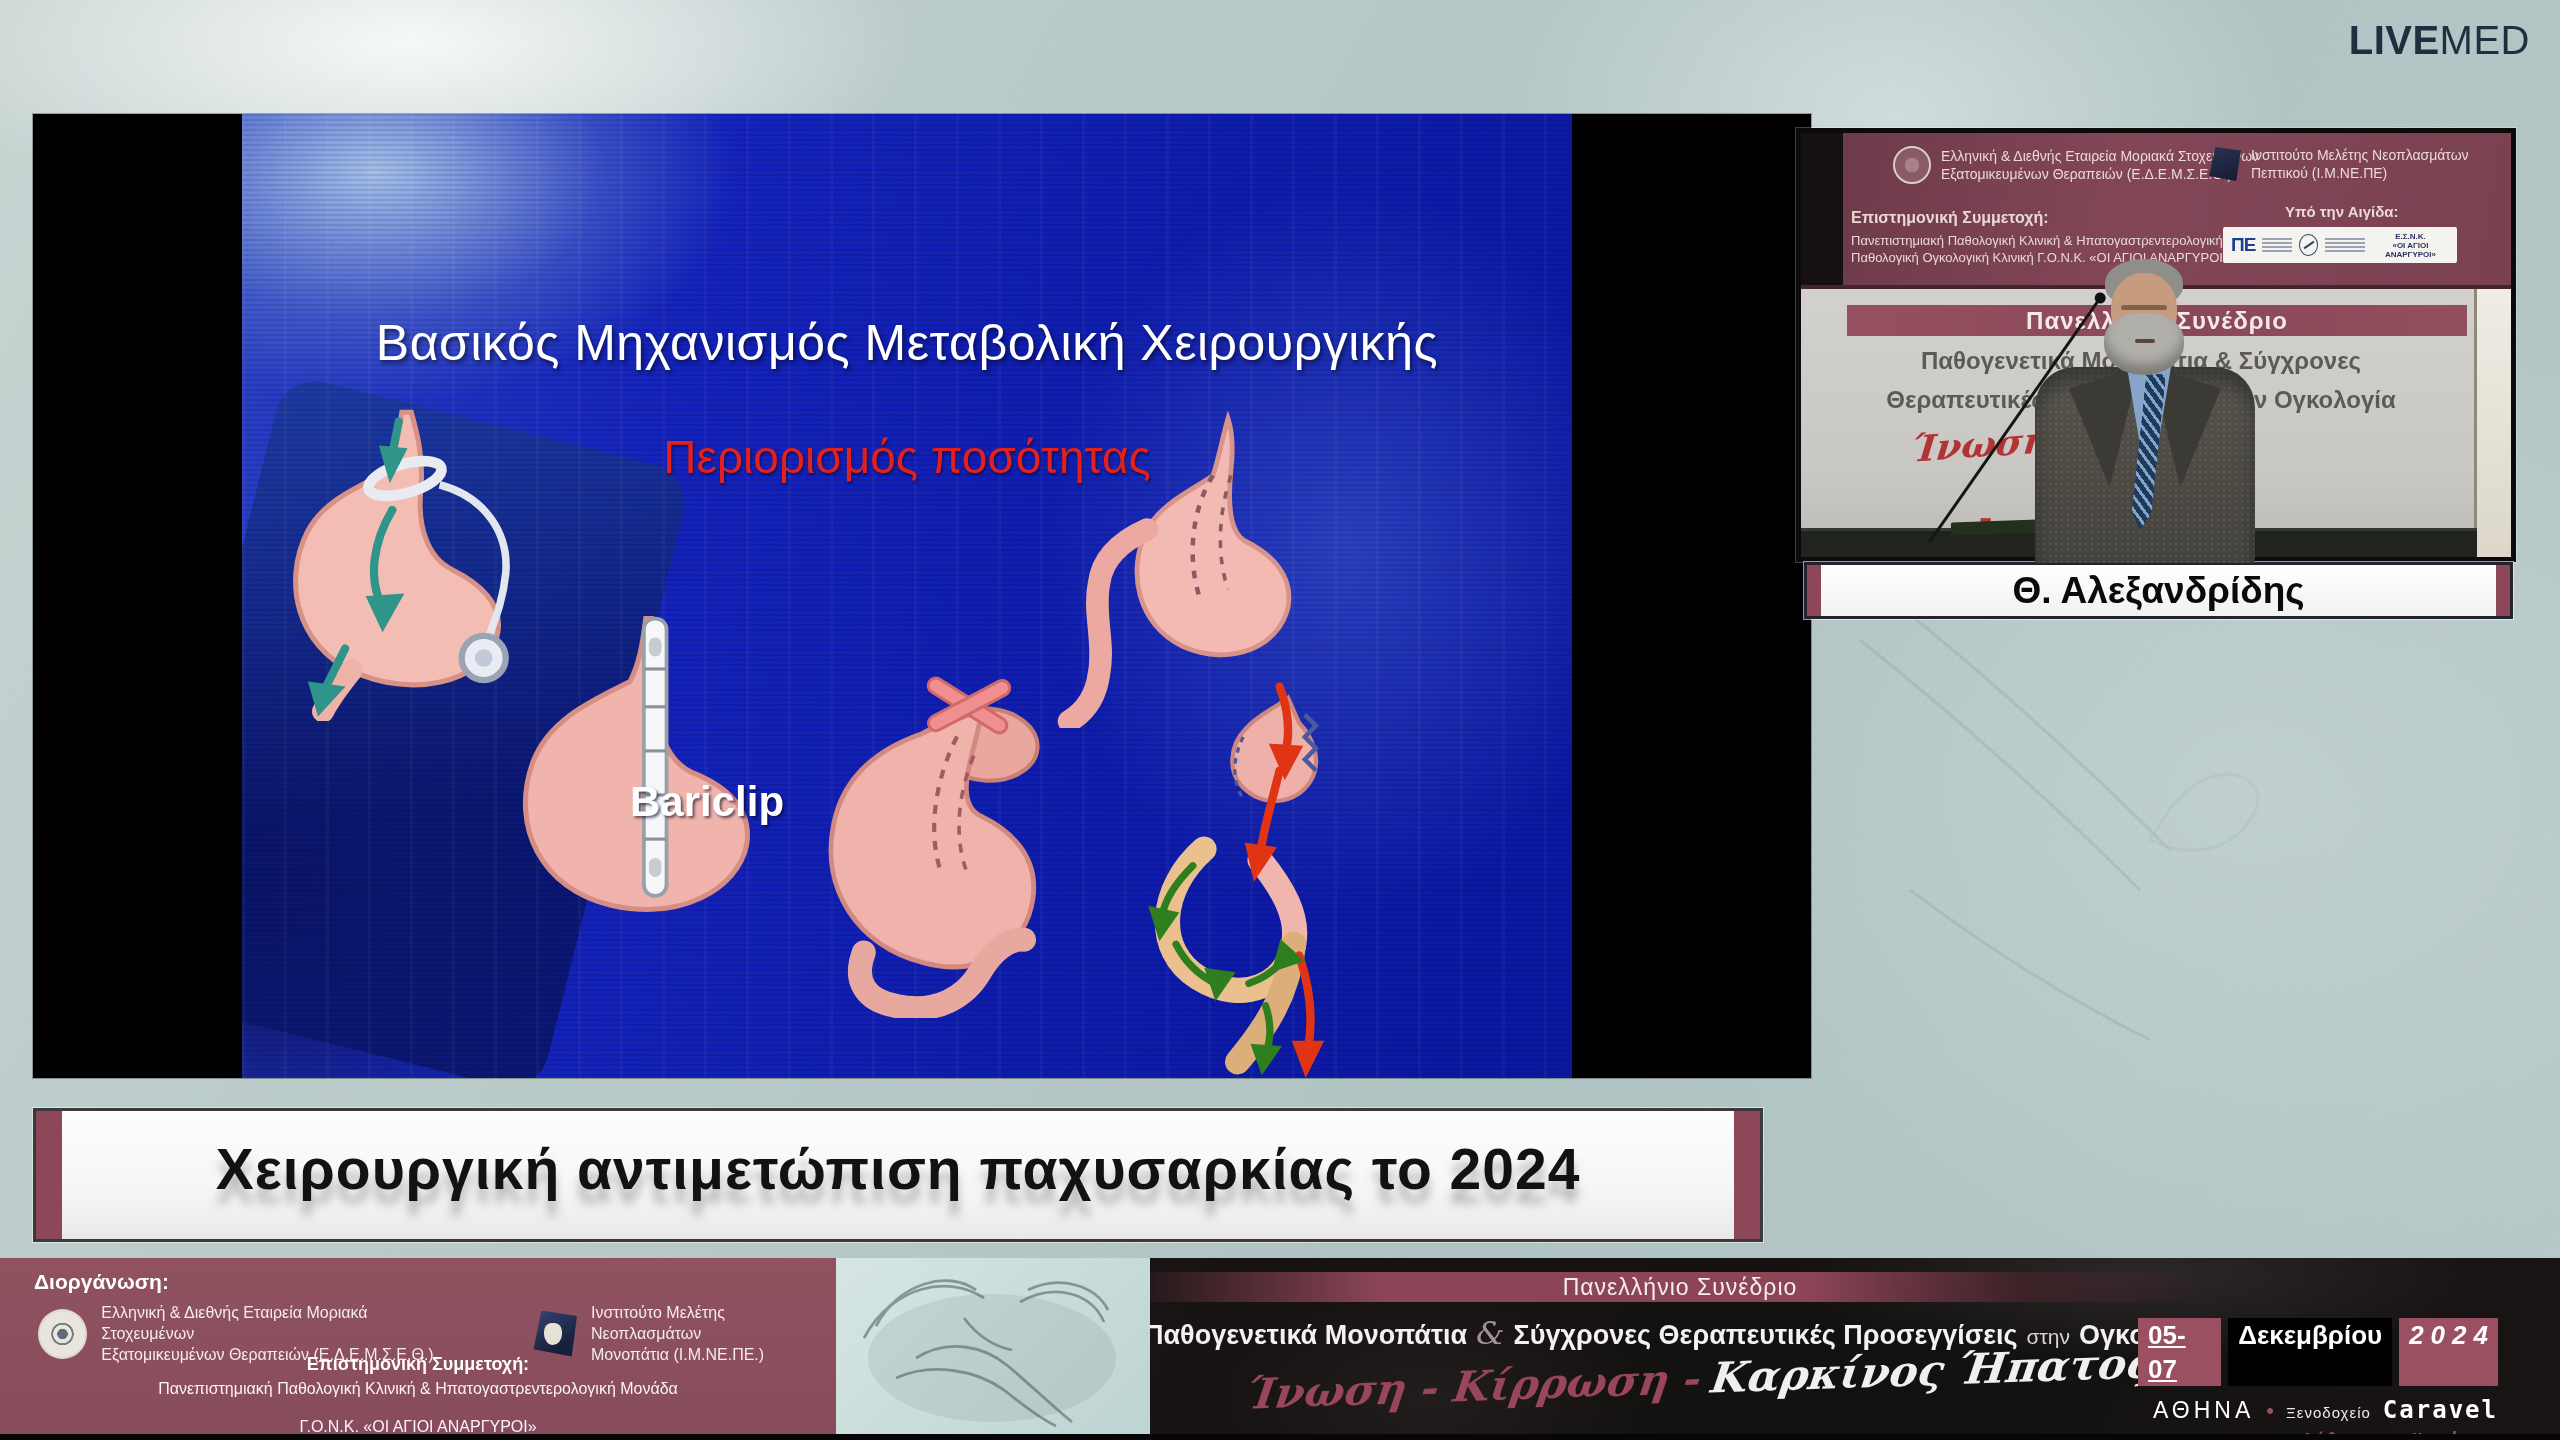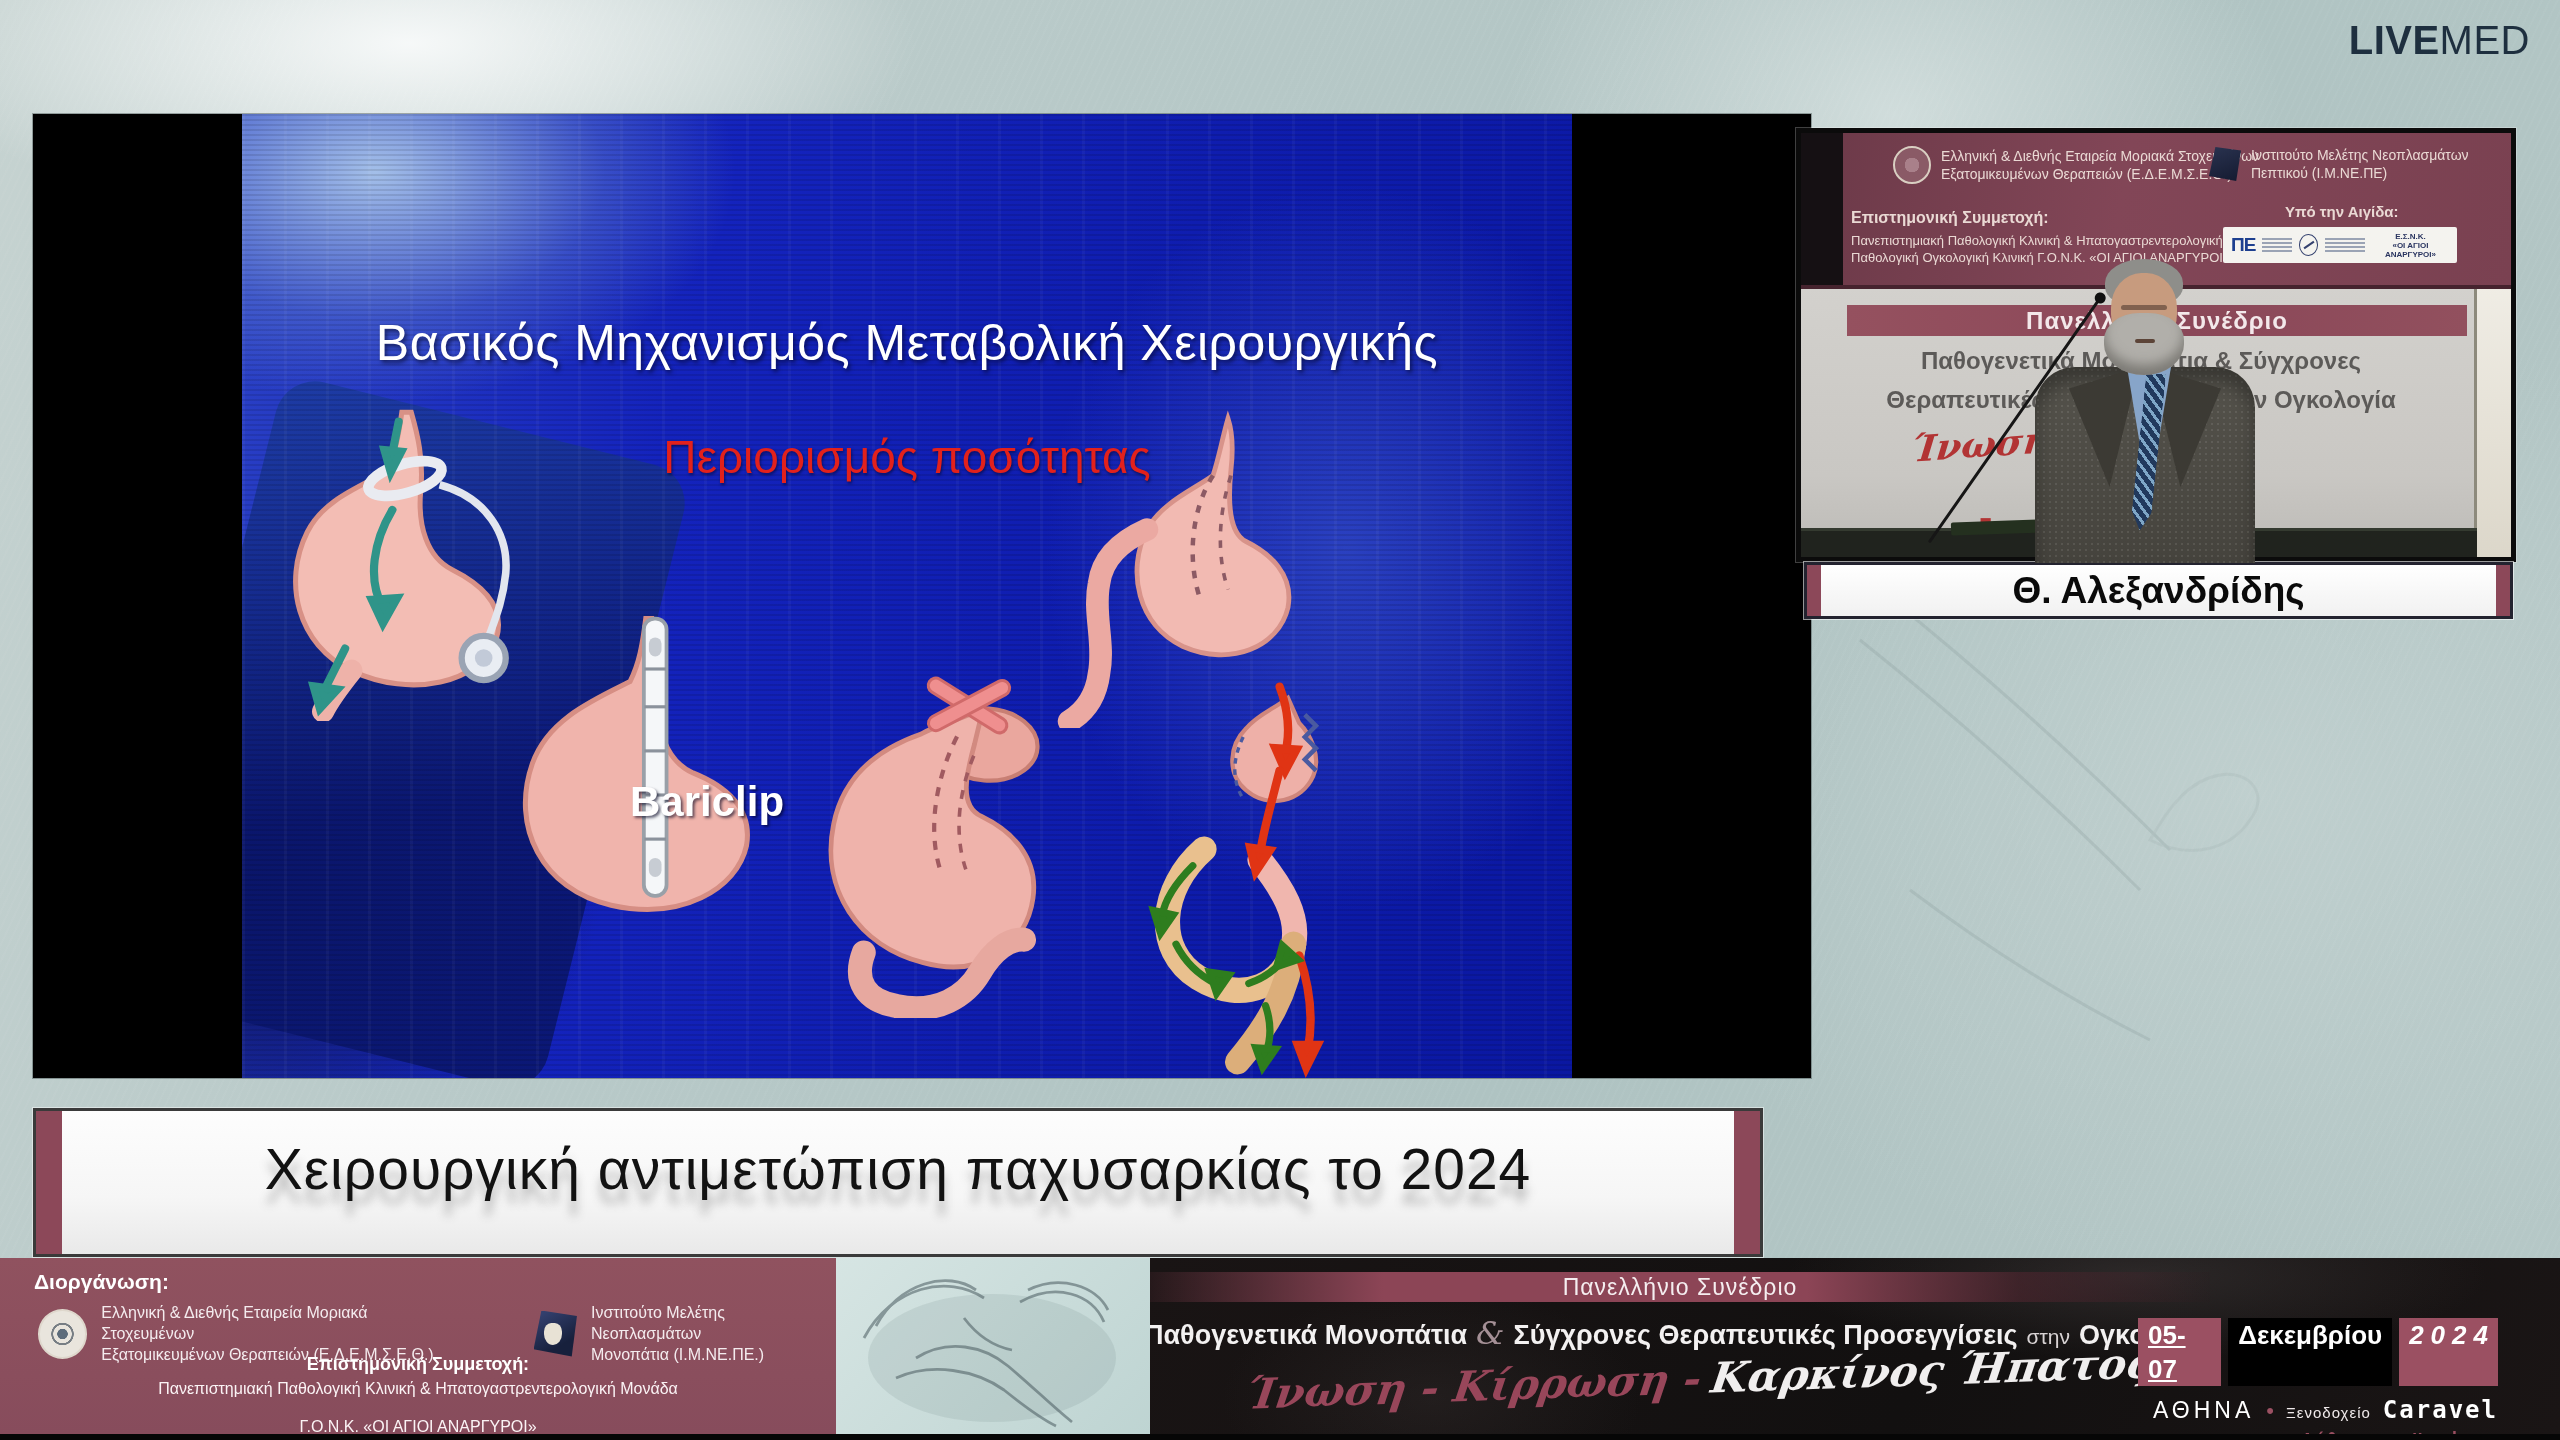--- a/index.html
+++ b/index.html
@@ -109,23 +109,23 @@
   .lapelL{left:34px;clip-path:polygon(100% 0,0 18%,58% 100%);}
   .lapelR{right:34px;clip-path:polygon(0 0,100% 18%,42% 100%);}
   
   .plate{position:absolute;left:1804px;top:562px;width:709px;height:57px;box-sizing:border-box;
     border:3px solid #23232f;background:linear-gradient(180deg,#ffffff,#f1f1f1);
     box-shadow:0 0 0 1px rgba(250,252,252,.6);}
   .plate:before,.plate:after{content:"";position:absolute;top:0;bottom:0;width:14px;background:#8c4859;}
   .plate:before{left:0;} .plate:after{right:0;}
   .plate .nm{position:absolute;inset:0;text-align:center;line-height:51px;font-size:37px;font-weight:700;color:#0a0a0a;}
   
-  .lower{position:absolute;left:33px;top:1108px;width:1730px;height:149px;box-sizing:border-box;
+  .lower{position:absolute;left:33px;top:1108px;width:1730px;height:134px;box-sizing:border-box;
     border:3px solid #3a3a3a;background:linear-gradient(180deg,#fdfdfd 0%,#f6f6f6 60%,#e9e9e9 100%);
-    box-shadow:0 0 0 1px rgba(250,252,252,.5);}
+    box-shadow:0 0 0 1px rgba(250,252,252,.5);font-weight:bold;}
   .lower:before,.lower:after{content:"";position:absolute;top:0;bottom:0;width:26px;background:#8c4859;}
   .lower:before{left:0;} .lower:after{right:0;}
   .lower .tt{position:absolute;inset:0;text-align:center;line-height:116px;font-size:57px;color:#121212;
     letter-spacing:1px;text-shadow:0 14px 10px rgba(70,70,70,.35);}
   
   .footer{position:absolute;left:0;top:1258px;width:2560px;height:182px;border-radius:8px;}
   .f-maroon{position:absolute;left:0;top:0;width:836px;height:176px;color:#fff;
     background:linear-gradient(180deg,#90525f 0%,#874c5c 100%);}
   .f-org-label{position:absolute;left:34px;top:12px;font-size:21px;font-weight:700;}
   .f-orgs{position:absolute;left:38px;top:44px;display:flex;gap:74px;}

